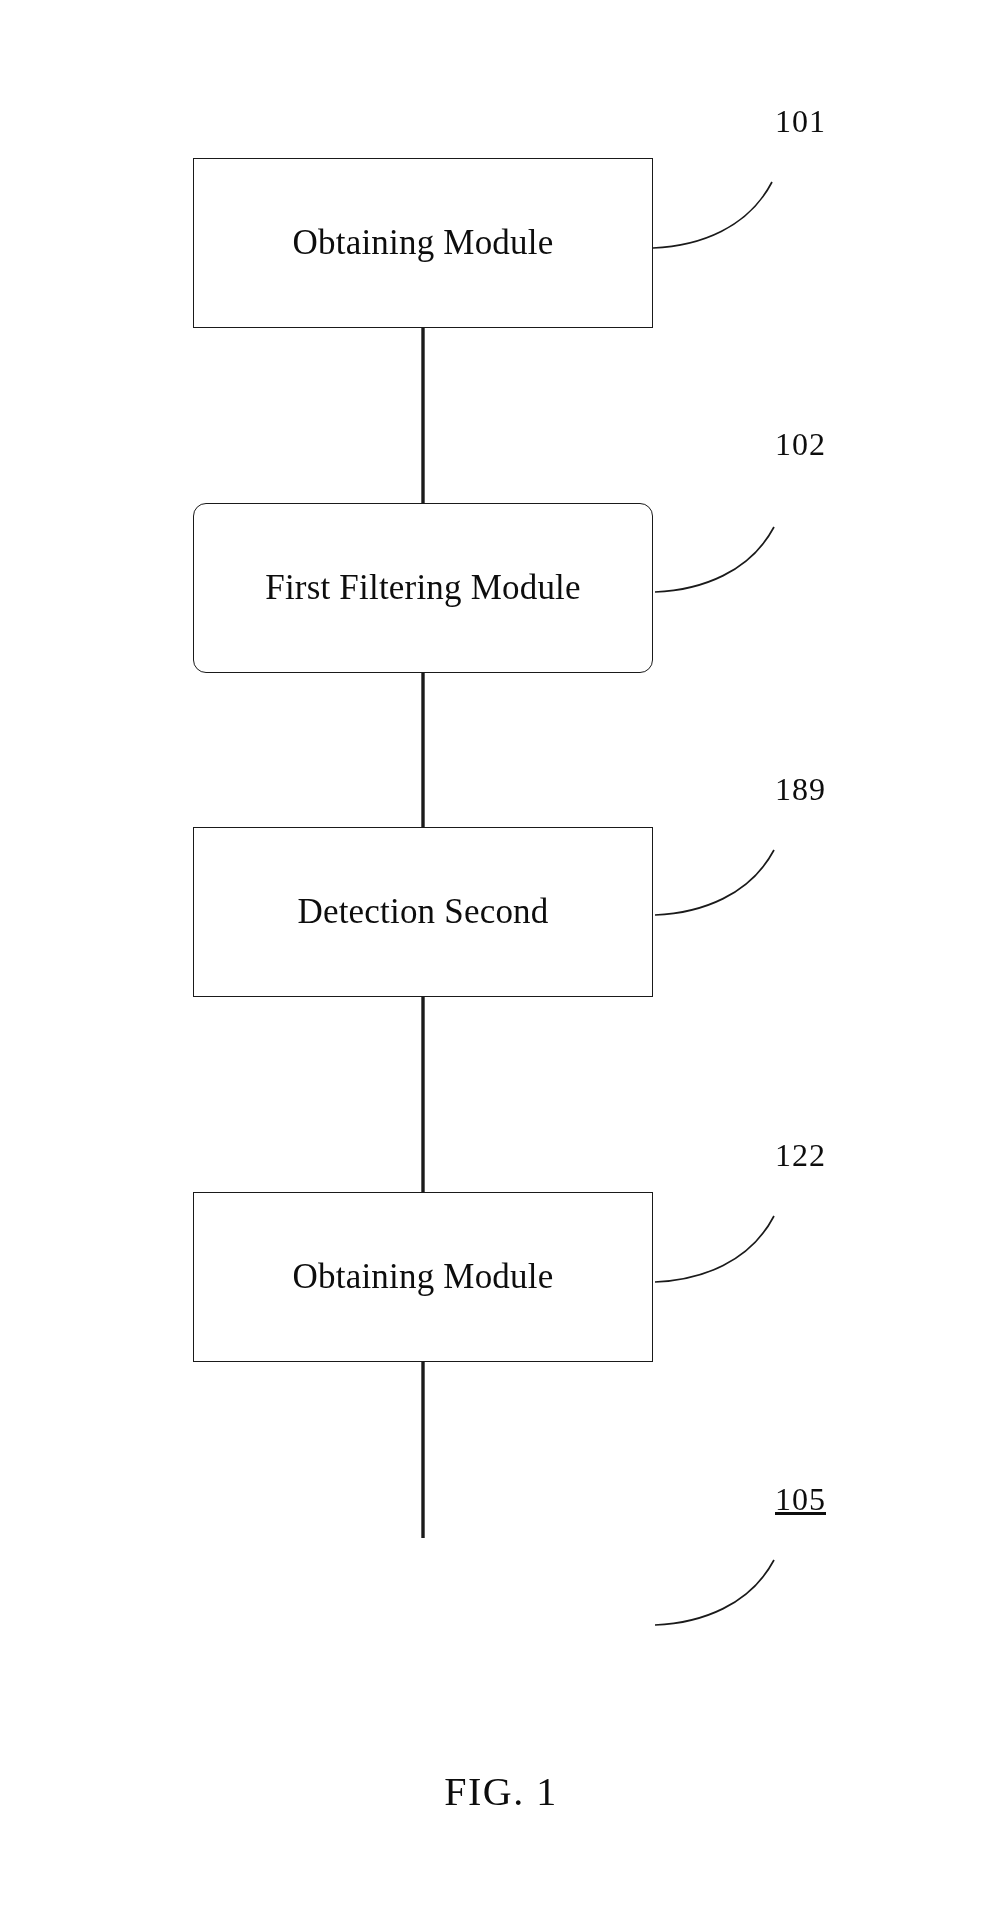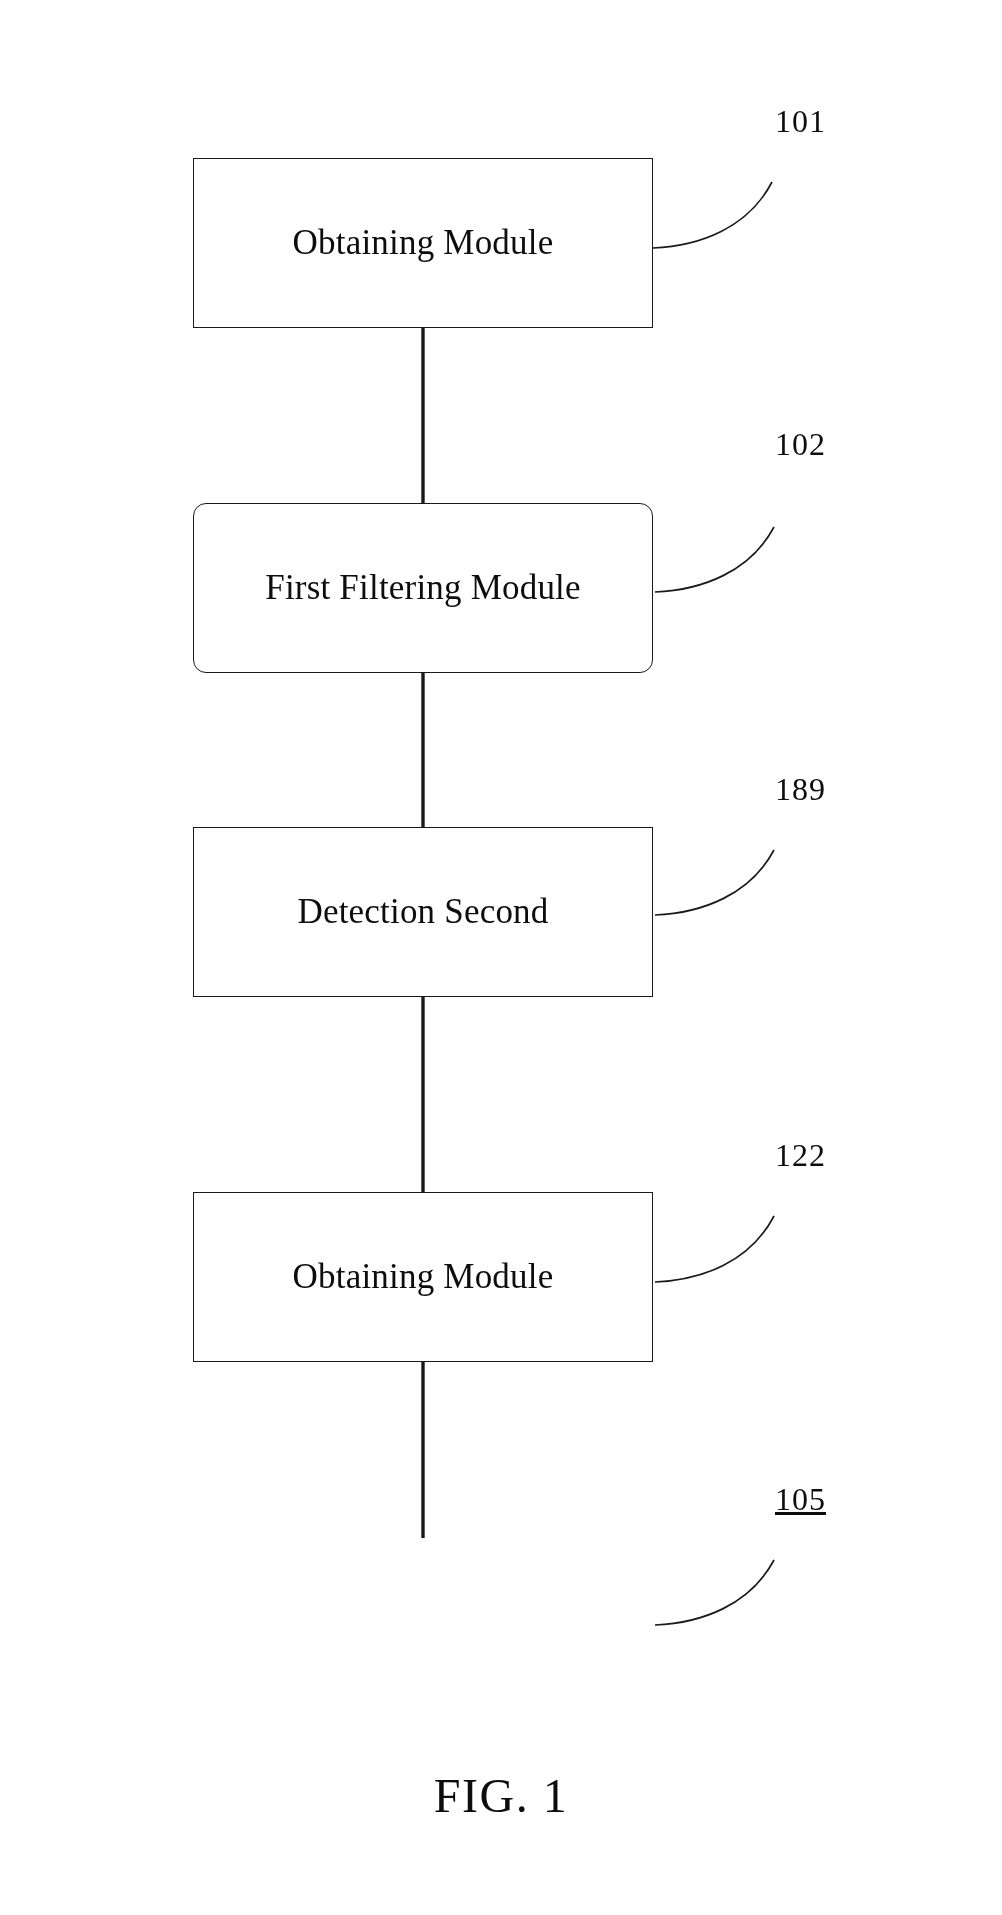--- a/index.html
+++ b/index.html
@@ -65,21 +65,21 @@
     white-space: nowrap;
   }
 
   
   #figure-caption {
     position: absolute;
     left: 0;
     width: 1002px;
     top: 1768px;
     text-align: center;
-    font-size: 48px;
+    font-size: 40px;
     letter-spacing: 1.5px;
     color: #0d0d0d;
   }
 </style>
 </head>
 <body>
 
 <div id="figure-canvas">
 
   <svg id="figure-lines" viewBox="0 0 1002 1915" width="1002" height="1915" xmlns="http://www.w3.org/2000/svg">

